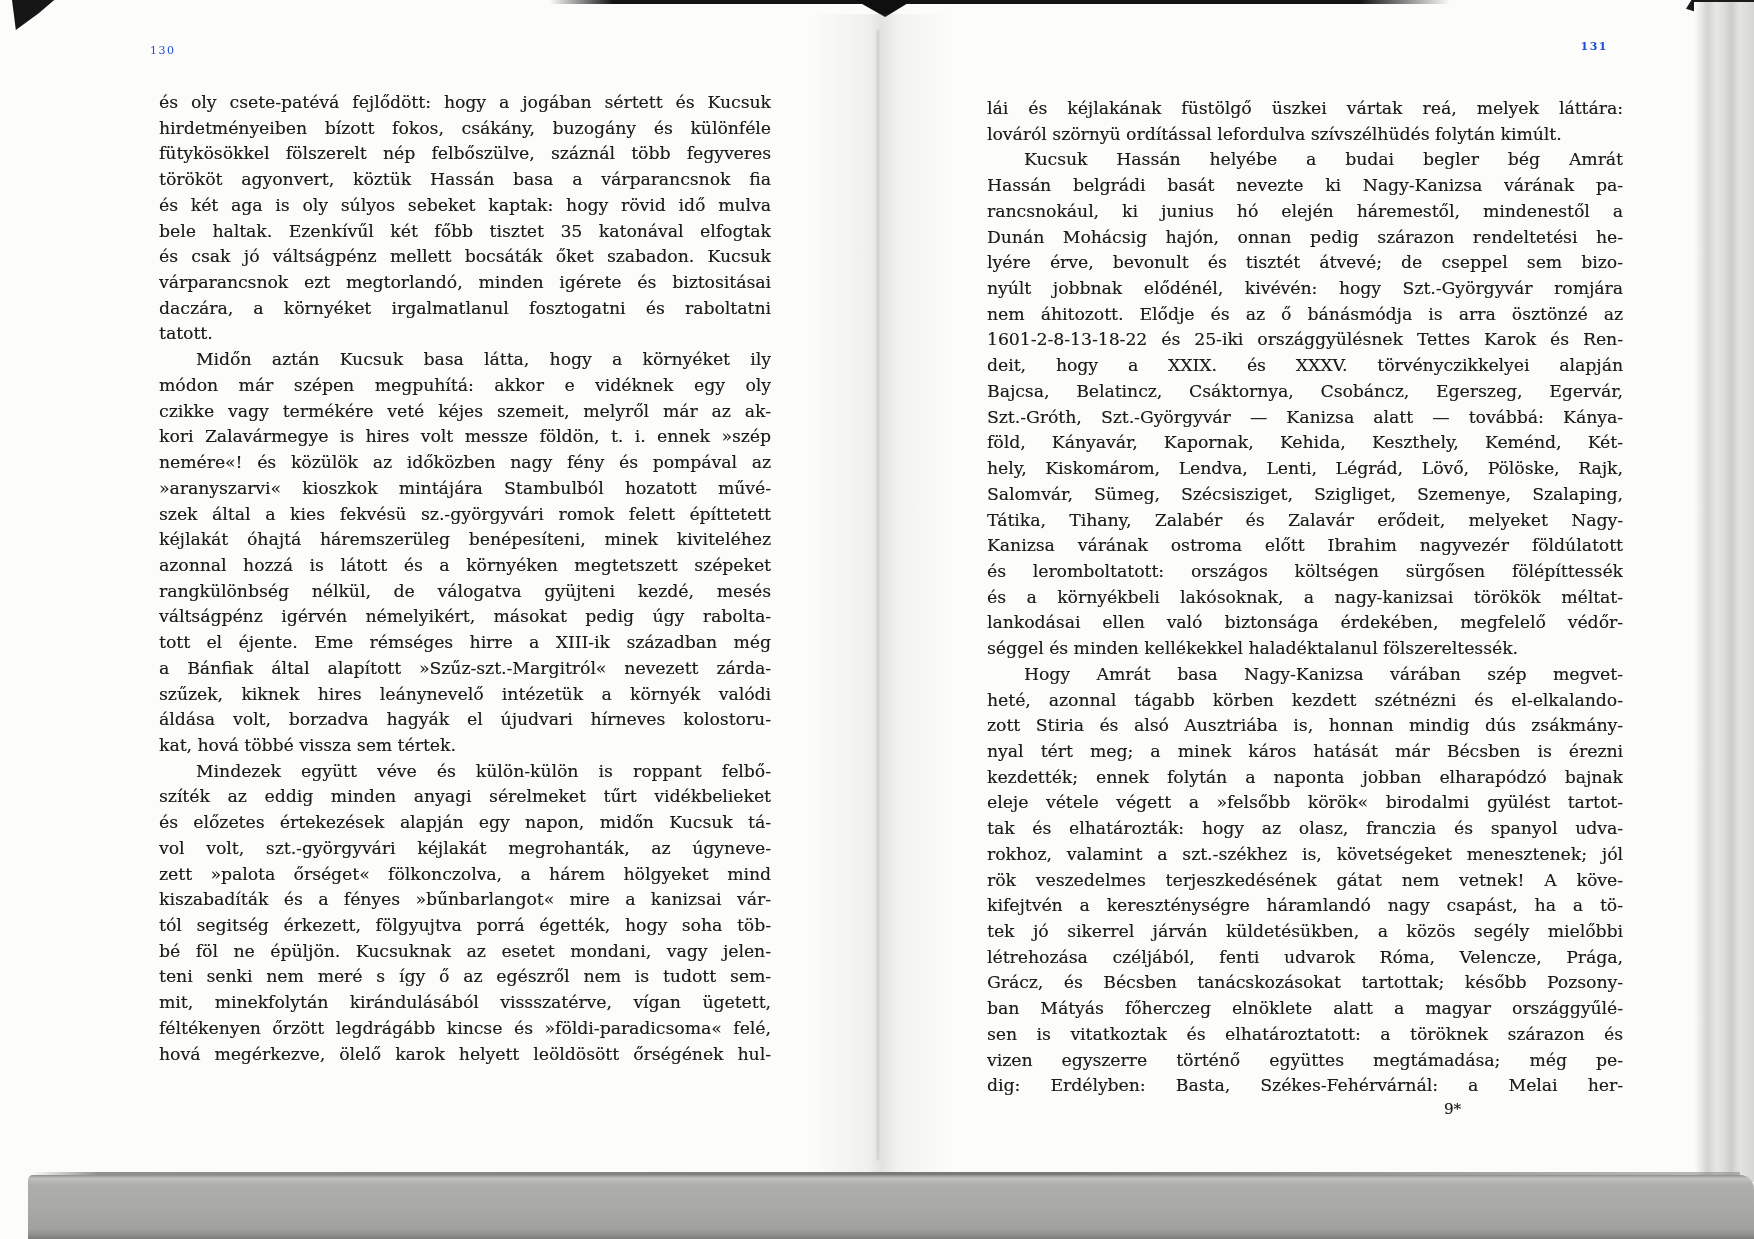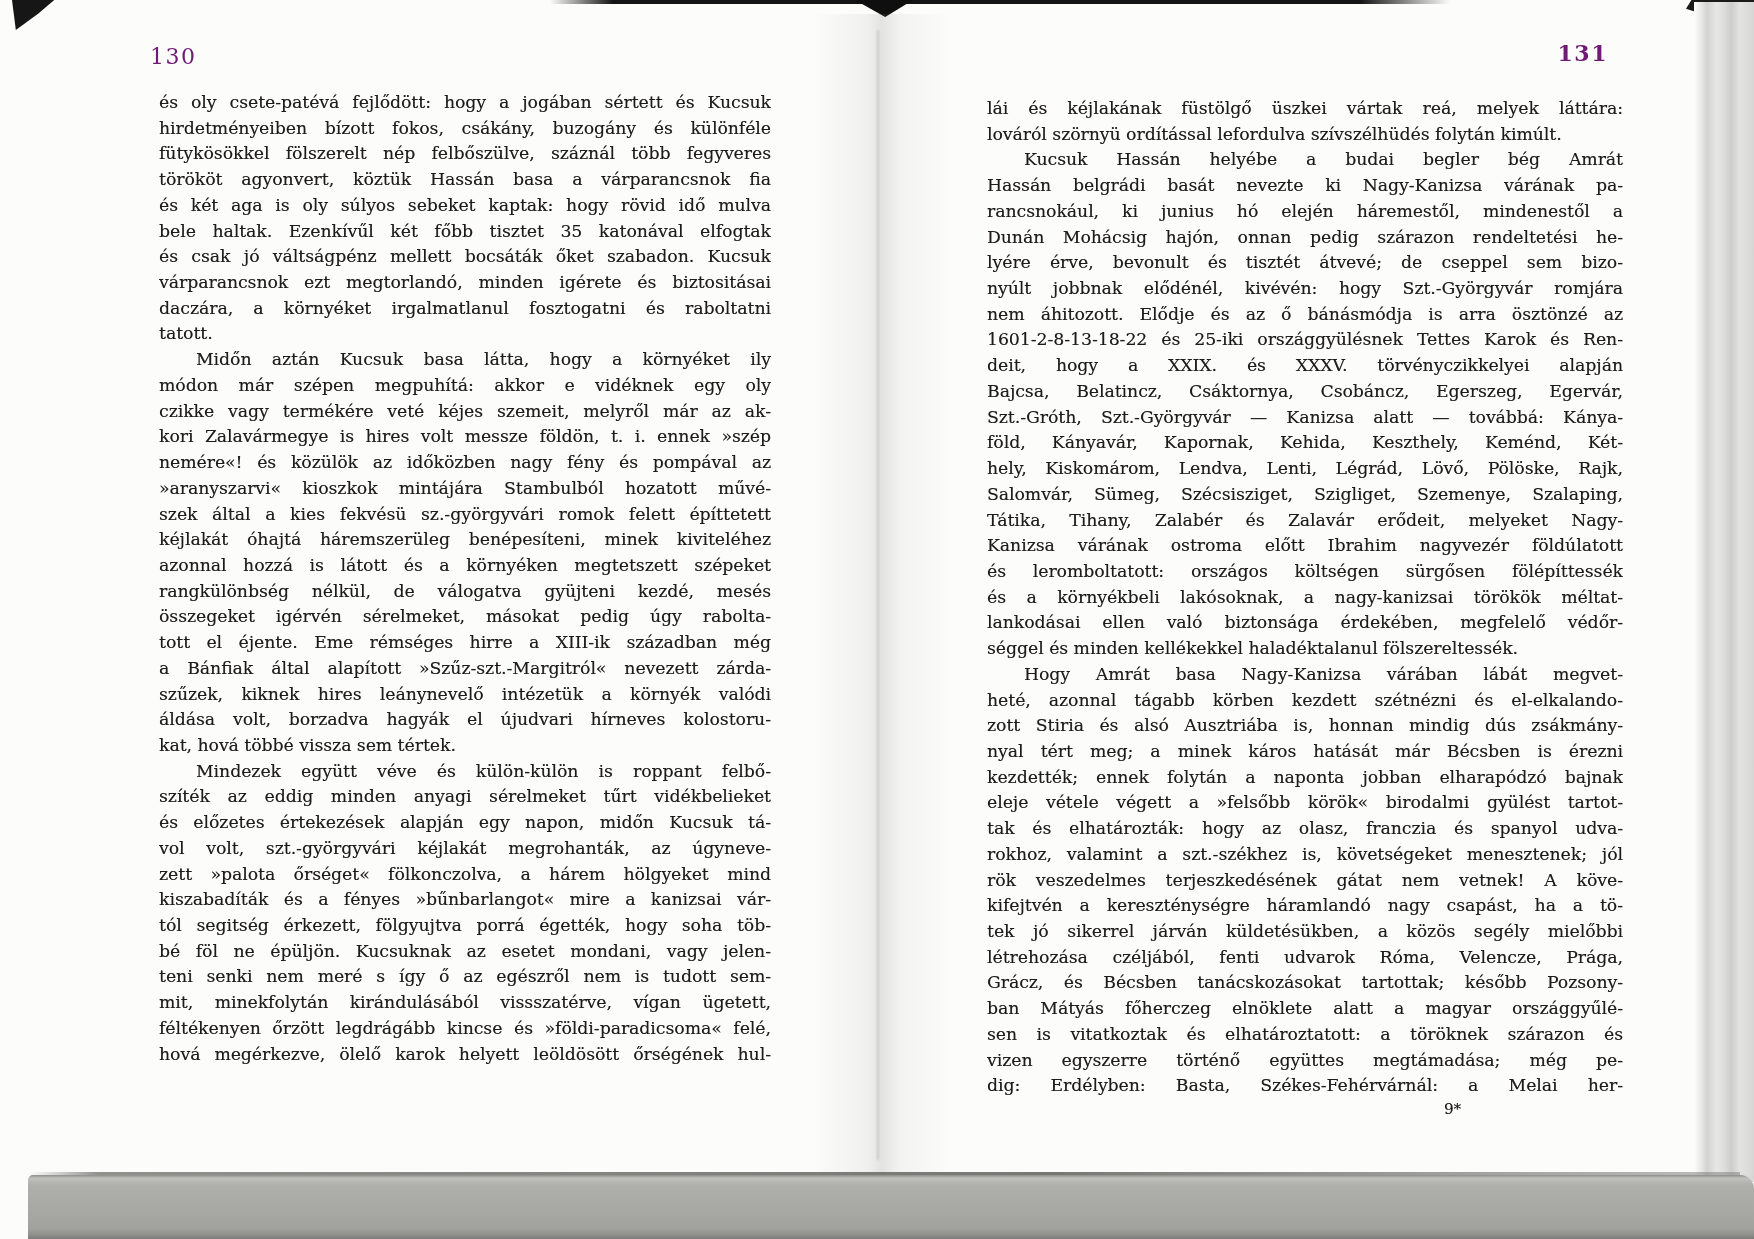--- a/index.html
+++ b/index.html
@@ -45,21 +45,21 @@
   }
   .gutter-crease{
     position:absolute;left:877px;top:30px;width:2px;height:1130px;
     background:rgba(90,90,85,0.22);filter:blur(1px);
   }
   
   .page{position:absolute;color:#1e1c19;}
   .page-left{left:148px;top:44px;width:612px;}
   .page-right{left:976px;top:40px;width:636px;}
   .pagenum{
-    position:absolute;top:0;font-size:22px;letter-spacing:1.5px;color:#701a75;
+    position:absolute;top:0;font-size:11px;letter-spacing:1.5px;color:#1d4ed8;
   }
   .page-left .pagenum{left:2px;}
   .page-right .pagenum{right:4px;font-weight:bold;}
   .lines{position:absolute;left:0;width:100%;margin-left:11px;}
   .page-left .lines{top:46px;}
   .page-right .lines{top:56px;}
   .line{
     box-sizing:border-box;width:100%;height:25.72px;line-height:25.72px;
     font-size:17.2px;text-align:justify;text-align-last:justify;
     color:#1e1c19;text-shadow:0.25px 0 0 rgba(30,28,25,0.5);
@@ -111,21 +111,21 @@
         <div class="line indent">Midőn aztán Kucsuk basa látta, hogy a környéket ily</div>
         <div class="line">módon már szépen megpuhítá: akkor e vidéknek egy oly</div>
         <div class="line">czikke vagy termékére veté kéjes szemeit, melyről már az ak-</div>
         <div class="line">kori Zalavármegye is hires volt messze földön, t. i. ennek »szép</div>
         <div class="line">nemére«! és közülök az időközben nagy fény és pompával az</div>
         <div class="line">»aranyszarvi« kioszkok mintájára Stambulból hozatott művé-</div>
         <div class="line">szek által a kies fekvésü sz.-györgyvári romok felett építtetett</div>
         <div class="line">kéjlakát óhajtá háremszerüleg benépesíteni, minek kiviteléhez</div>
         <div class="line">azonnal hozzá is látott és a környéken megtetszett szépeket</div>
         <div class="line">rangkülönbség nélkül, de válogatva gyüjteni kezdé, mesés</div>
-        <div class="line">összegeket igérvén sérelmeket, másokat pedig úgy rabolta-</div>
+        <div class="line">váltságpénz igérvén némelyikért, másokat pedig úgy rabolta-</div>
         <div class="line">tott el éjente. Eme rémséges hirre a XIII-ik században még</div>
         <div class="line">a Bánfiak által alapított »Szűz-szt.-Margitról« nevezett zárda-</div>
         <div class="line">szűzek, kiknek hires leánynevelő intézetük a környék valódi</div>
         <div class="line">áldása volt, borzadva hagyák el újudvari hírneves kolostoru-</div>
         <div class="line end">kat, hová többé vissza sem tértek.</div>
         <div class="line indent">Mindezek együtt véve és külön-külön is roppant felbő-</div>
         <div class="line">szíték az eddig minden anyagi sérelmeket tűrt vidékbelieket</div>
         <div class="line">és előzetes értekezések alapján egy napon, midőn Kucsuk tá-</div>
         <div class="line">vol volt, szt.-györgyvári kéjlakát megrohanták, az úgyneve-</div>
         <div class="line">zett »palota őrséget« fölkonczolva, a hárem hölgyeket mind</div>
@@ -157,21 +157,21 @@
         <div class="line">Szt.-Gróth, Szt.-Györgyvár — Kanizsa alatt — továbbá: Kánya-</div>
         <div class="line">föld, Kányavár, Kapornak, Kehida, Keszthely, Keménd, Két-</div>
         <div class="line">hely, Kiskomárom, Lendva, Lenti, Légrád, Lövő, Pölöske, Rajk,</div>
         <div class="line">Salomvár, Sümeg, Szécsisziget, Szigliget, Szemenye, Szalaping,</div>
         <div class="line">Tátika, Tihany, Zalabér és Zalavár erődeit, melyeket Nagy-</div>
         <div class="line">Kanizsa várának ostroma előtt Ibrahim nagyvezér földúlatott</div>
         <div class="line">és leromboltatott: országos költségen sürgősen fölépíttessék</div>
         <div class="line">és a környékbeli lakósoknak, a nagy-kanizsai törökök méltat-</div>
         <div class="line">lankodásai ellen való biztonsága érdekében, megfelelő védőr-</div>
         <div class="line end">séggel és minden kellékekkel haladéktalanul fölszereltessék.</div>
-        <div class="line indent">Hogy Amrát basa Nagy-Kanizsa várában lábát megvet-</div>
+        <div class="line indent">Hogy Amrát basa Nagy-Kanizsa várában szép megvet-</div>
         <div class="line">heté, azonnal tágabb körben kezdett szétnézni és el-elkalando-</div>
         <div class="line">zott Stiria és alsó Ausztriába is, honnan mindig dús zsákmány-</div>
         <div class="line">nyal tért meg; a minek káros hatását már Bécsben is érezni</div>
         <div class="line">kezdették; ennek folytán a naponta jobban elharapódzó bajnak</div>
         <div class="line">eleje vétele végett a »felsőbb körök« birodalmi gyülést tartot-</div>
         <div class="line">tak és elhatározták: hogy az olasz, franczia és spanyol udva-</div>
         <div class="line">rokhoz, valamint a szt.-székhez is, követségeket menesztenek; jól</div>
         <div class="line">rök veszedelmes terjeszkedésének gátat nem vetnek! A köve-</div>
         <div class="line">kifejtvén a kereszténységre háramlandó nagy csapást, ha a tö-</div>
         <div class="line">tek jó sikerrel járván küldetésükben, a közös segély mielőbbi</div>

